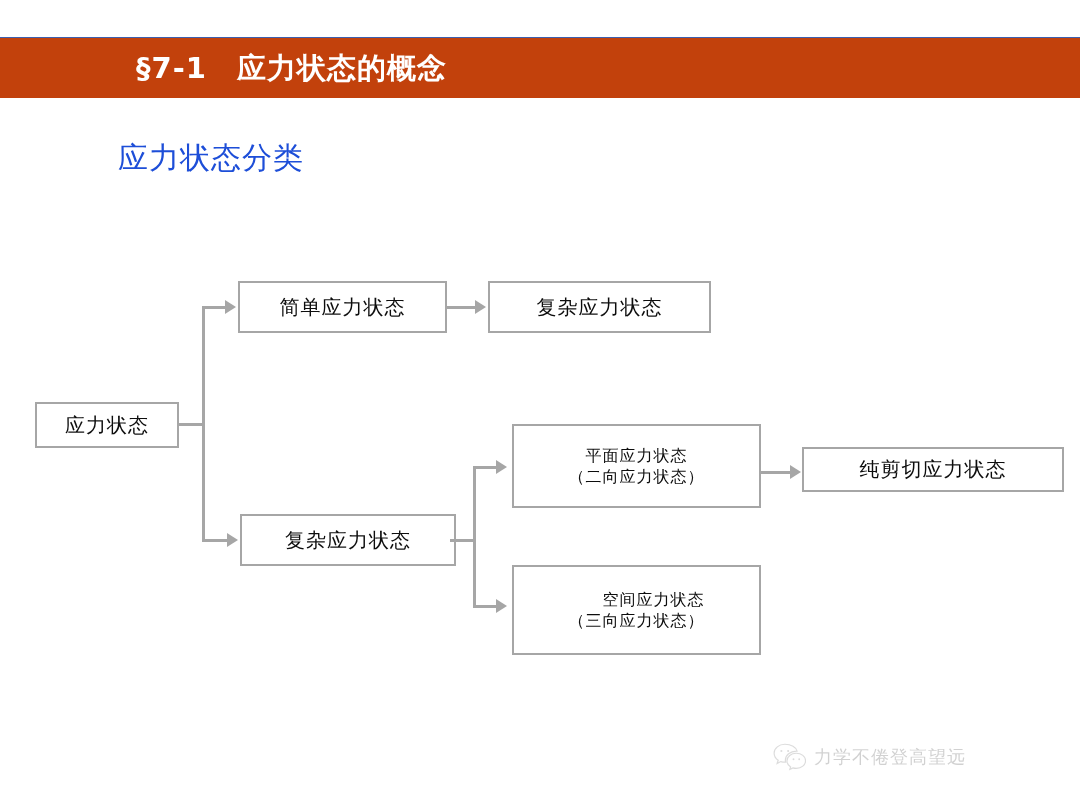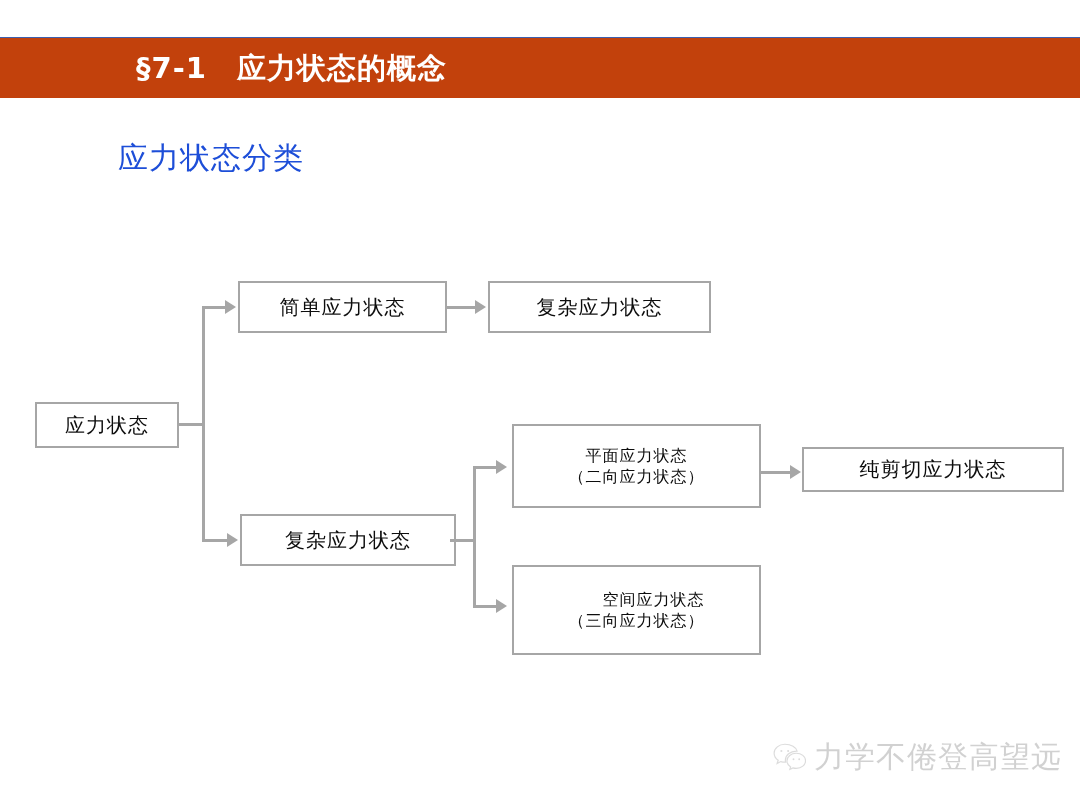--- a/index.html
+++ b/index.html
@@ -102,21 +102,21 @@
     position: absolute;
     left: 772px;
     top: 742px;
     display: flex;
     align-items: center;
     gap: 8px;
     opacity: 0.30;
   }
   .wm-icon { width: 34px; height: 30px; display: block; }
   .wm-text {
-    font-size: 30px;
+    font-size: 18px;
     color: #6b6b6b;
     letter-spacing: 1px;
     line-height: 1;
     white-space: pre;
   }
 </style>
 </head>
 <body>
 
 <div class="slide">

